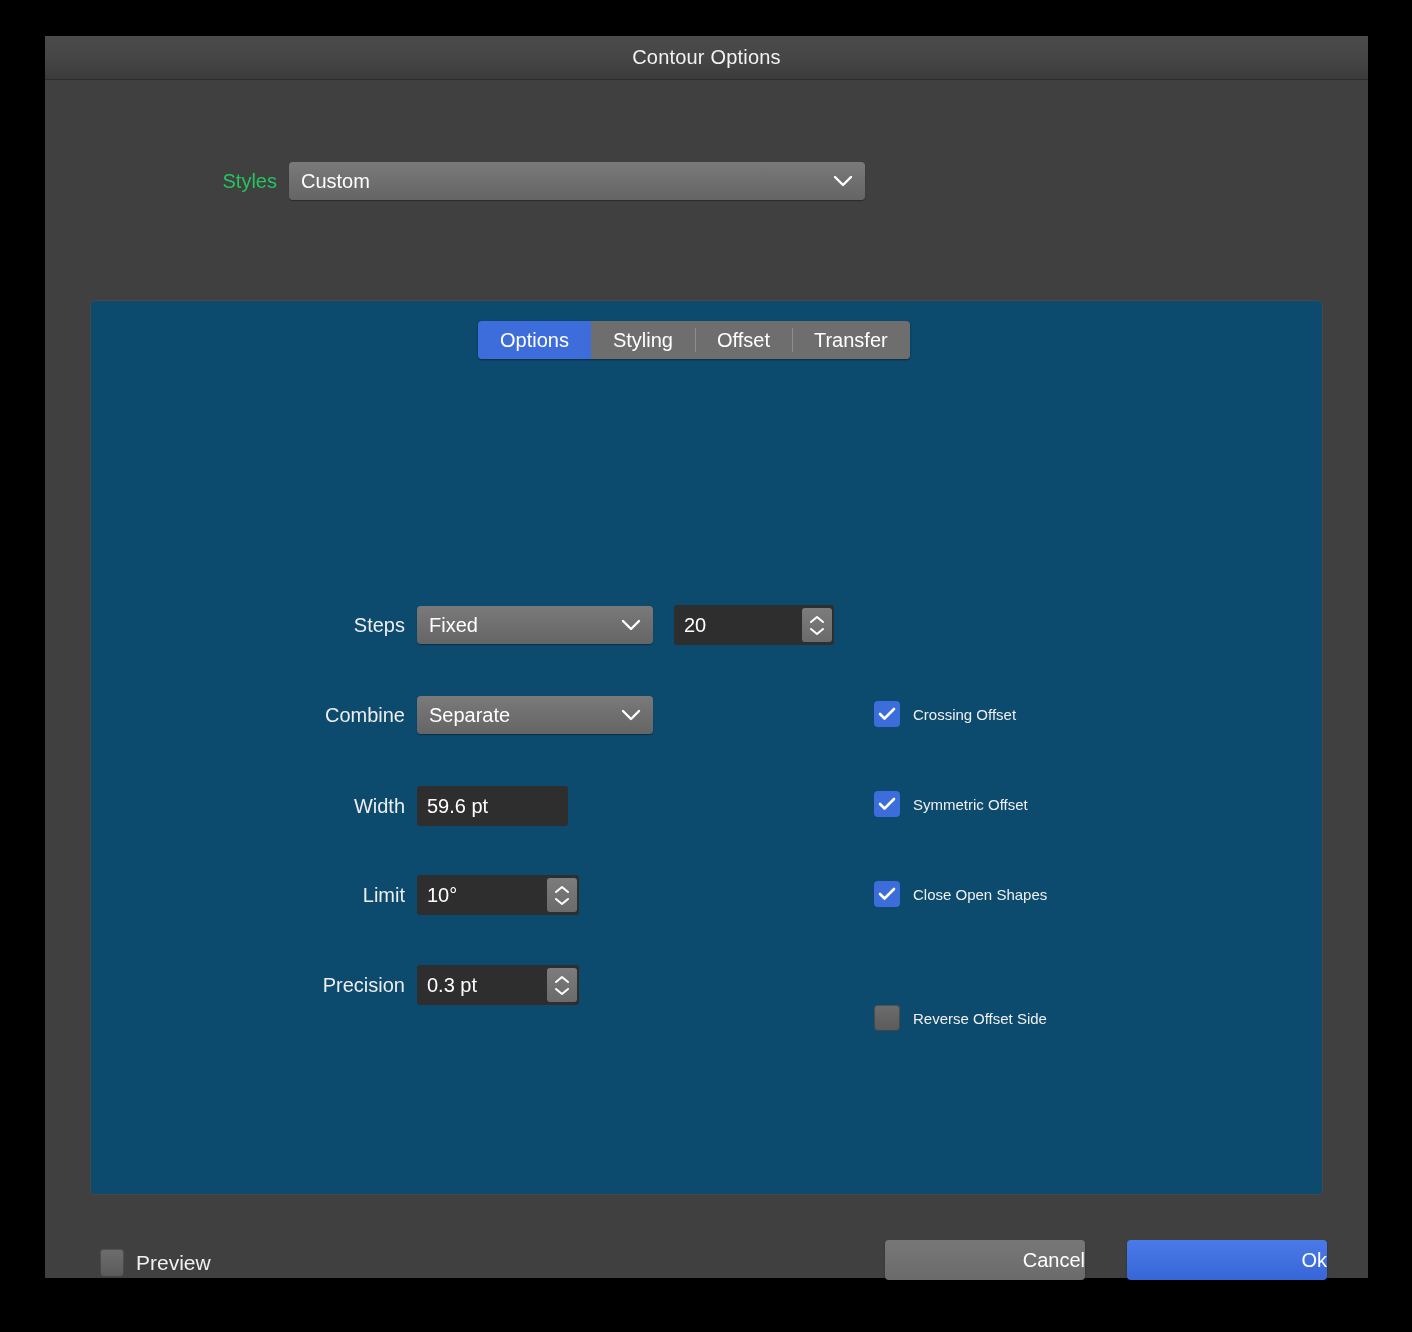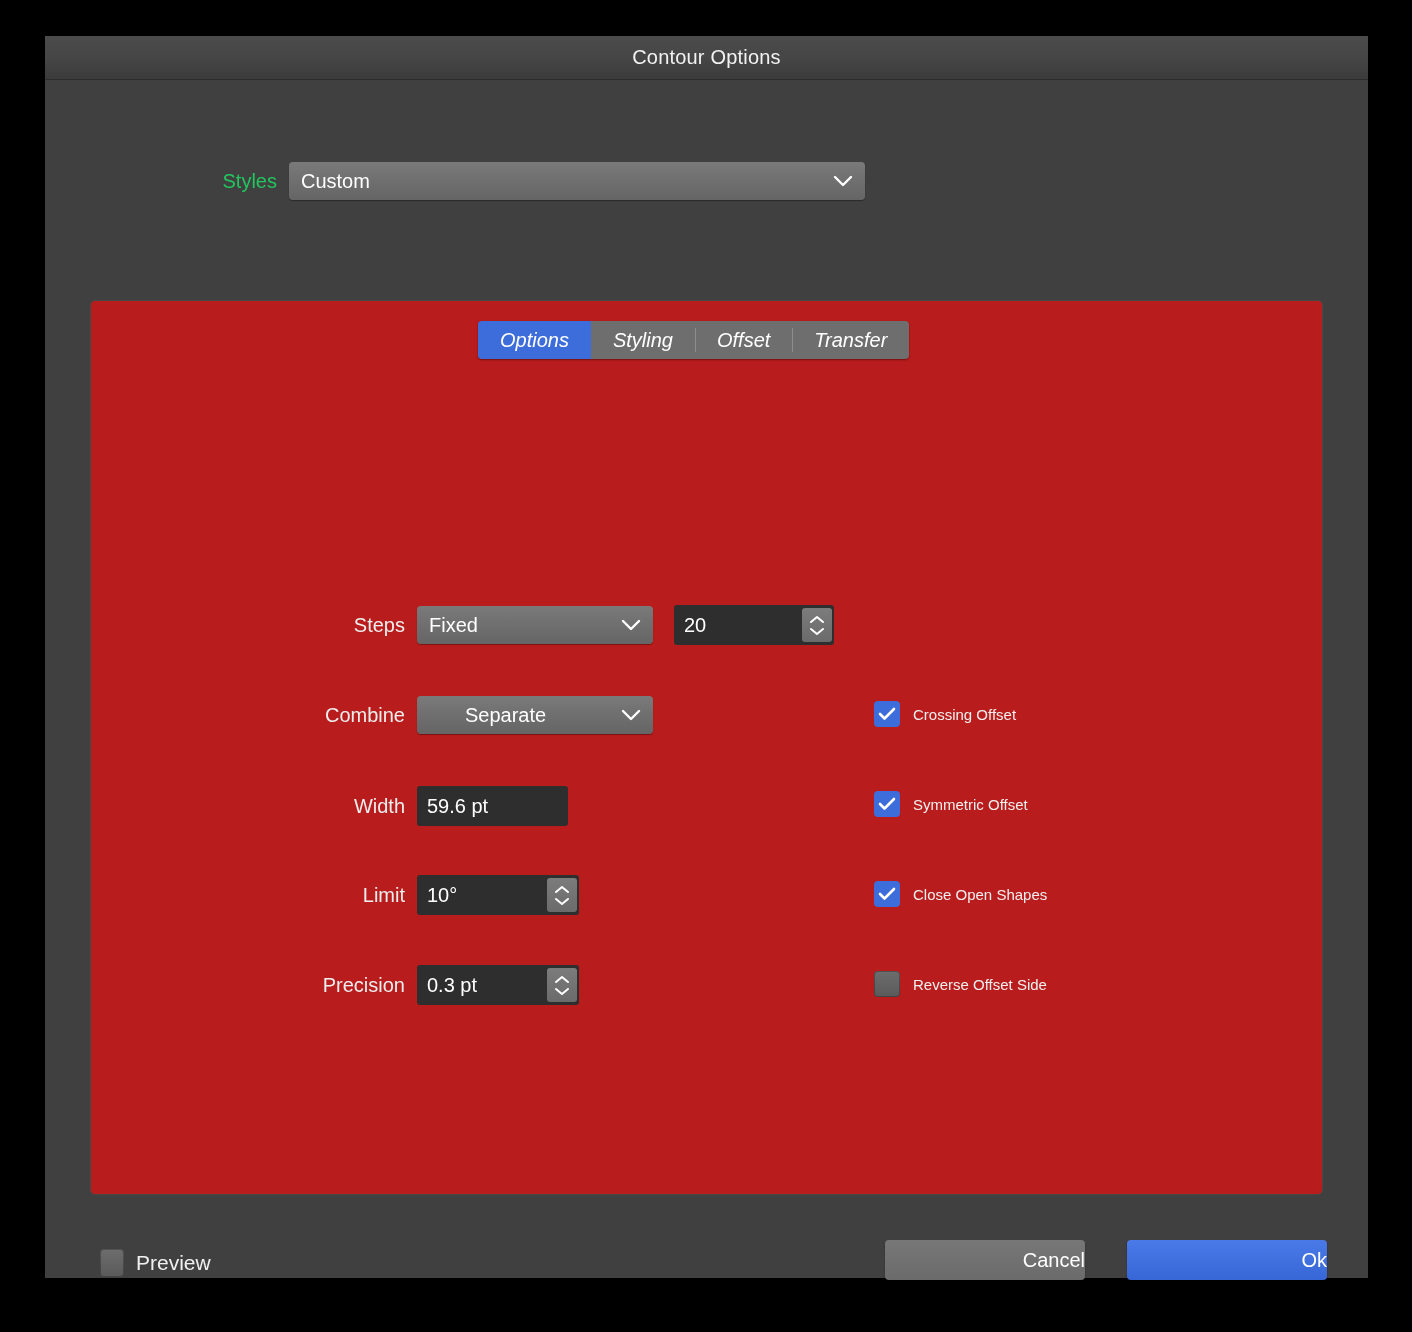--- a/index.html
+++ b/index.html
@@ -100,41 +100,40 @@
   }
   .tab {
     background: #6e6e6e;
     color: #ffffff;
     font-size: 20px;
     display: flex;
     align-items: center;
     justify-content: center;
     padding: 0 22px;
     position: relative;
-    font-style: italic;
   }
   .tab.active { background: #3d6ddb; }
   .tab.sep::before {
     content: "";
     position: absolute;
     left: 0;
     top: 7px;
     bottom: 7px;
     width: 1px;
     background: #8d8d8d;
   }
 
   
   #panel {
     position: absolute;
     left: 45px;
     top: 220px;
     width: 1233px;
     height: 895px;
-    background: #b91c1c;
+    background: #0c4a6e;
     border: 1px solid #484848;
     border-radius: 5px;
   }
   .frow {
     position: absolute;
     display: flex;
     align-items: center;
     height: 40px;
   }
   .flabel {
@@ -283,21 +282,21 @@
             </svg>
             <svg width="16" height="9" viewBox="0 0 16 9">
               <path d="M2 2 L8 7 L14 2" fill="none" stroke="#ffffff" stroke-width="2" stroke-linecap="round" stroke-linejoin="round"></path>
             </svg>
           </div>
         </div>
       </div>
 
       <div class="frow" style="left:0; top:394px;">
         <div class="flabel">Combine</div>
-        <div class="popup" style="width:236px;padding-left:36px;">
+        <div class="popup" style="width:236px;">
           <span class="val">Separate</span>
           <svg class="chev" viewBox="0 0 20 12">
             <path d="M2 2 L10 10 L18 2" fill="none" stroke="#ffffff" stroke-width="2.4" stroke-linecap="round" stroke-linejoin="round"></path>
           </svg>
         </div>
       </div>
 
       <div class="frow" style="left:0; top:485px;">
         <div class="flabel">Width</div>
         <div class="field" style="width:151px;">
@@ -355,21 +354,21 @@
 
       <div class="cbrow" style="left:783px; top:580px;align-items:center;">
         <div class="cbox checked">
           <svg width="18" height="14" viewBox="0 0 18 14">
             <path d="M2 7 L6.5 11.5 L16 2" fill="none" stroke="#ffffff" stroke-width="2.6" stroke-linecap="round" stroke-linejoin="round"></path>
           </svg>
         </div>
         <div class="cblabel">Close Open Shapes</div>
       </div>
 
-      <div class="cbrow" style="left:783px; top:670px;">
+      <div class="cbrow" style="left:783px; top:704px;">
         <div class="cbox"></div>
         <div class="cblabel">Reverse Offset Side</div>
       </div>
 
     </div>
 
     <div id="tabstrip">
       <div class="tab active">
         <span>Options</span>
       </div>

